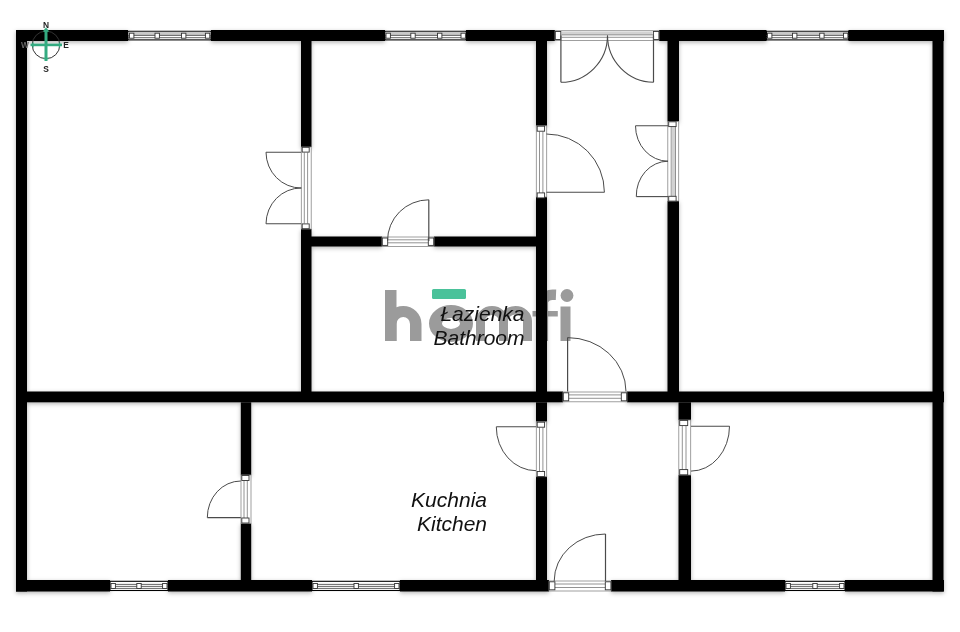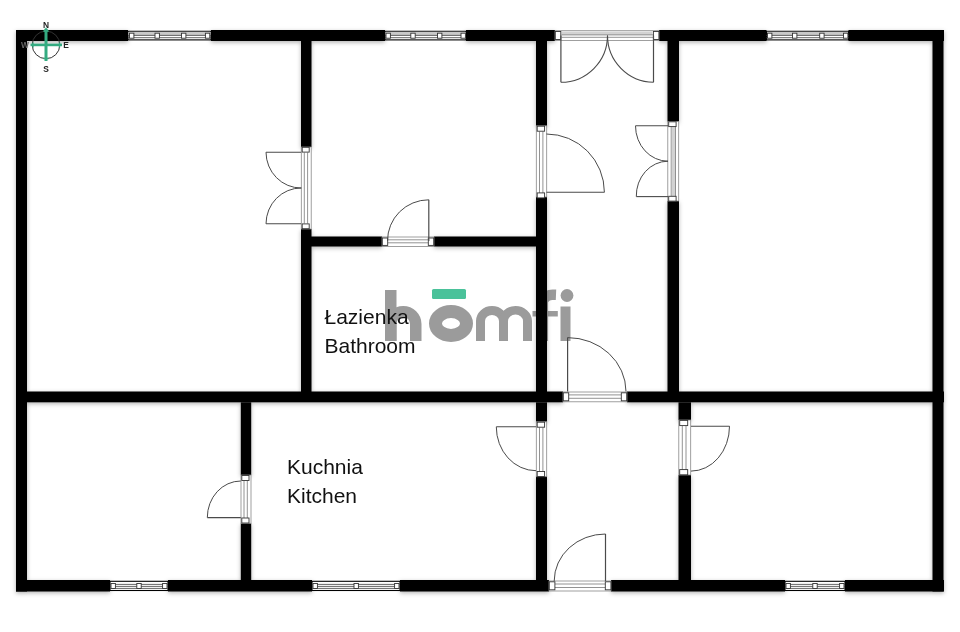--- a/index.html
+++ b/index.html
@@ -1,19 +1,19 @@
 <!DOCTYPE html>
 <html><head>
 <meta charset="utf-8">
 <style>
   html,body{margin:0;padding:0;background:#fff;}
   #plan{position:relative;width:960px;height:632px;background:#fff;overflow:hidden;
         font-family:"Liberation Sans", sans-serif;}
   svg{position:absolute;left:0;top:0;}
-  .lbl{position:absolute;color:#111;font-size:21px;line-height:29px;text-align:left;white-space:nowrap;}
+  .lbl{position:absolute;color:#111;font-size:21px;line-height:24px;text-align:right;white-space:nowrap;font-style:italic;}
 </style>
 </head>
 <body>
 <div id="plan">
 
 <div style="position:absolute;left:27px;top:41px;width:274px;height:350px;"></div>
 
 <div style="position:absolute;left:312px;top:41px;width:224px;height:195px;"></div>
 
 <div style="position:absolute;left:312px;top:247px;width:224px;height:144px;"></div>
@@ -243,21 +243,21 @@
     <path d="M555 584 H605.5 M555 587.5 H605.5" stroke="#777" stroke-width="0.8"></path>
     <rect x="549.3" y="581.8" width="5.6" height="8" fill="#fff" stroke="#333" stroke-width="0.9"></rect>
     <rect x="605.3" y="581.8" width="5.6" height="8" fill="#fff" stroke="#333" stroke-width="0.9"></rect>
     <path d="M605.5 581 V534" stroke-width="1.2"></path>
     <path d="M605.5 534 A51.3 47 0 0 0 554.2 581" stroke-width="1"></path>
   </g>
 </svg>
 
 <div class="lbl" style="left:324.5px;top:301.5px;width:200px;">Łazienka<br>Bathroom</div>
 
-<div class="lbl" style="left:287px;top:452px;width:200px;">Kuchnia<br>Kitchen</div>
+<div class="lbl" style="left:287px;top:488px;width:200px;">Kuchnia<br>Kitchen</div>
 
 <svg width="960" height="632" viewBox="0 0 960 632">
   <g>
     <circle cx="46" cy="44.9" r="13.8" fill="none" stroke="#333" stroke-width="1"></circle>
     <path d="M46 28.8 V61" stroke="#34ab81" stroke-width="3" fill="none"></path>
     <path d="M30.5 44.9 H62" stroke="#34ab81" stroke-width="2.6" fill="none"></path>
     <path d="M43.5 58.5 h5 M43.5 31 h5 M33 42.4 v5 M59.5 42.4 v5" stroke="#34ab81" stroke-width="1.4" fill="none"></path>
     <path d="M46 27.2 l-2.6 4.4 h5.2 Z" fill="#34ab81"></path>
     <text x="46" y="27.6" font-size="8.4" font-weight="bold" fill="#222" text-anchor="middle" font-family="Liberation Sans">N</text>
     <text x="46" y="71.5" font-size="8.4" font-weight="bold" fill="#222" text-anchor="middle" font-family="Liberation Sans">S</text>

